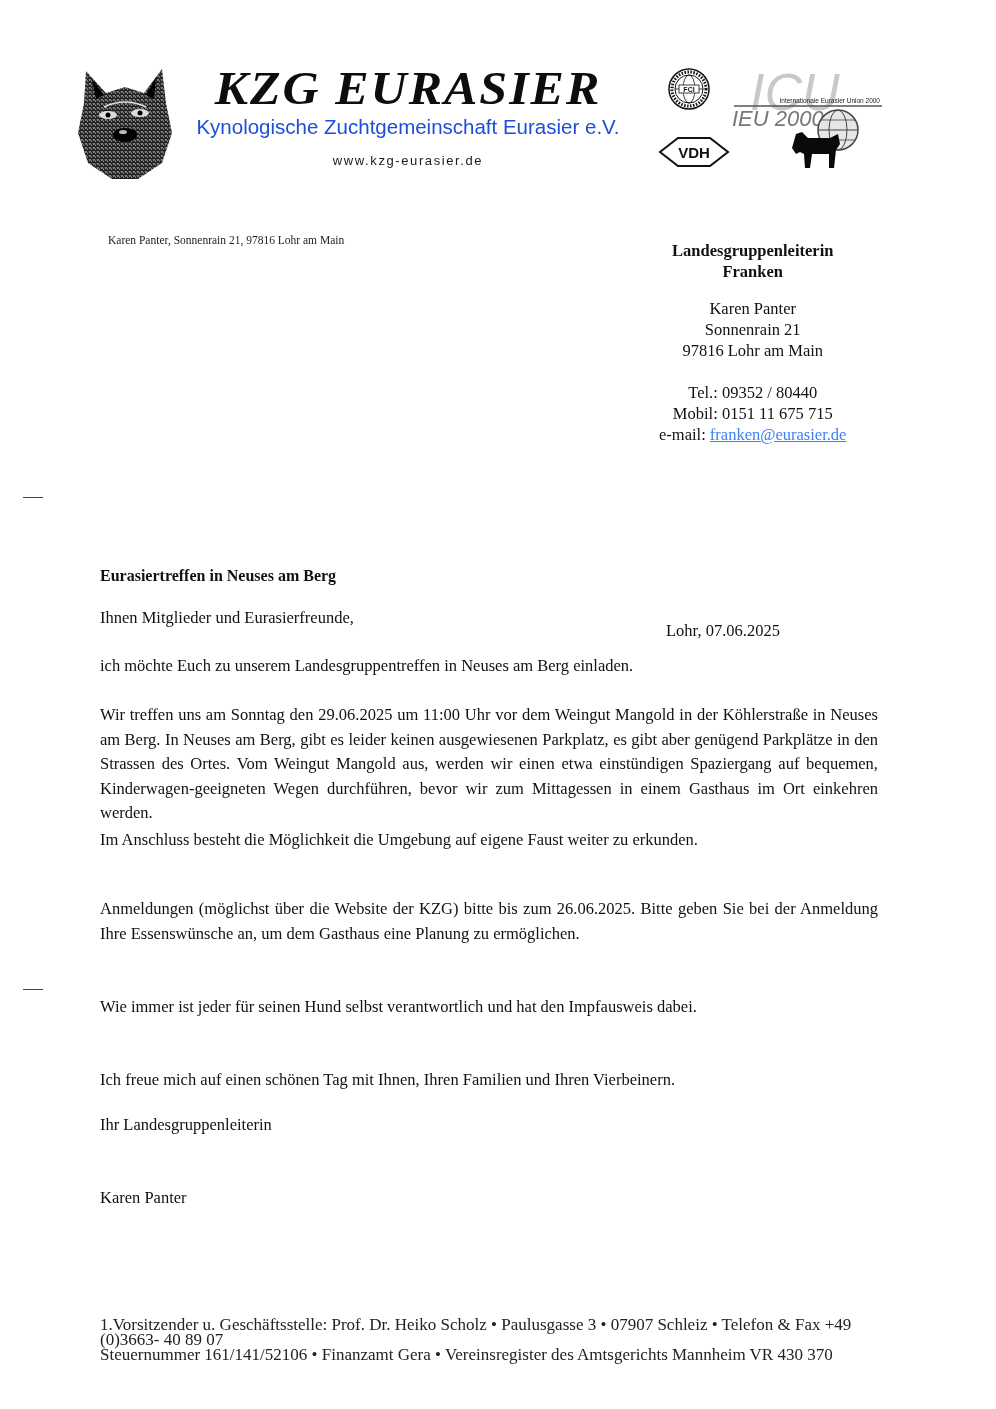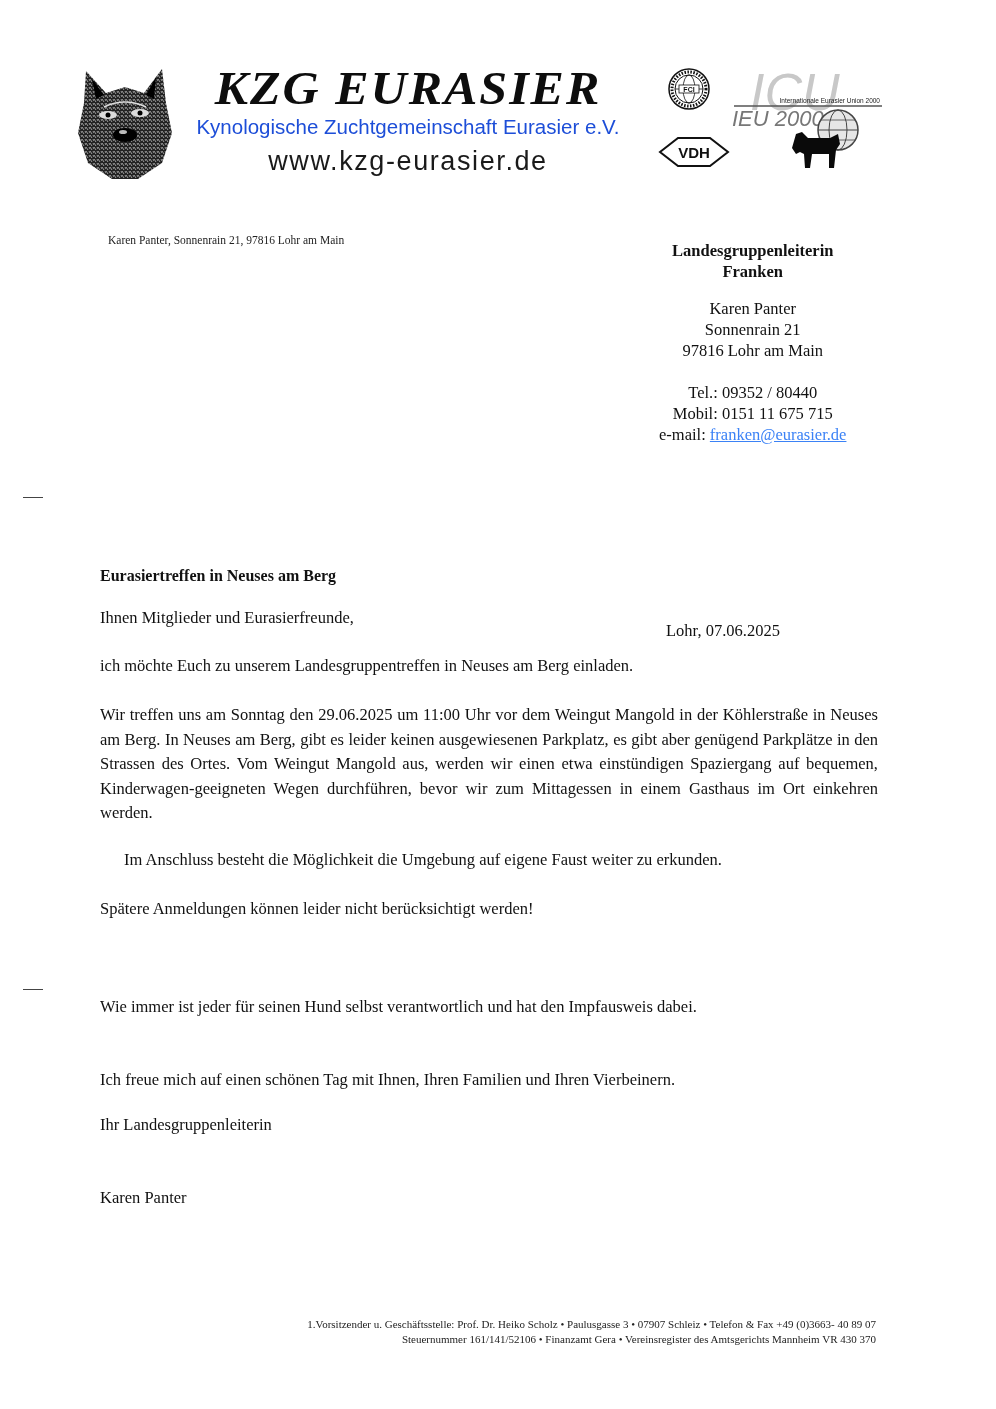--- a/index.html
+++ b/index.html
@@ -16,21 +16,21 @@
       font-family: "Liberation Serif", serif; font-weight: bold; font-style: italic;
       font-size: 50px; letter-spacing: 2px; line-height: 60px; color: #0d0d0d;
       transform: scaleY(0.92);
     }
     .brand-sub {
       left: 182px; top: 114px; width: 452px; text-align: center;
       font-family: "Liberation Sans", sans-serif; font-size: 20.5px; line-height: 26px; color: #1d4ed8;
     }
     .brand-url {
       left: 182px; top: 148px; width: 452px; text-align: center;
-      font-family: "Liberation Sans", sans-serif; font-size: 27px; letter-spacing: 1.6px; line-height: 26px; color: #1a1a1a;
+      font-family: "Liberation Sans", sans-serif; font-size: 13px; letter-spacing: 1.6px; line-height: 26px; color: #1a1a1a;
     }
     .fci-logo { left: 668px; top: 68px; width: 42px; height: 42px; }
     .vdh-logo { left: 658px; top: 136px; width: 72px; height: 32px; }
     .ieu-logo { left: 730px; top: 68px; width: 156px; height: 104px; }
 
     
     .sender-line {
       left: 108px; top: 233px; font-size: 11.5px; line-height: 14px; color: #222;
     }
 
@@ -46,32 +46,32 @@
     .fold { left: 23px; width: 20px; height: 1px; background: #444; }
 
     
     .body-text { font-size: 16.5px; line-height: 24.5px; color: #111; }
     .subject { left: 100px; top: 564px; font-weight: bold; font-size: 16px; }
     .salutation { left: 100px; top: 606px; }
     .date { left: 666px; top: 619px; }
     .para { left: 100px; width: 778px; text-align: justify; }
     .p1 { top: 654px; }
     .p2 { top: 703px; }
-    .p3 { top: 848px; margin-left: 24px; }
+    .p3 { top: 828px; }
     .p4 { top: 897px; }
     .p5 { top: 995px; }
     .p6 { top: 1068px; }
     .p7 { top: 1113px; }
     .p8 { top: 1186px; }
     .line-left { display: block; text-align: left; }
 
     
     .footer {
-      left: 100px; width: 776px; top: 1317px; text-align: right;
-      font-size: 11px; line-height: 15px; color: #222;
+      left: 100px; width: 776px; top: 1317px; text-align: left;
+      font-size: 17px; line-height: 15px; color: #222;
     }
   </style>
 </head>
 <body>
 
 <div class="abs dog-head">
   <svg width="94" height="117" viewBox="0 0 94 117">
     <defs>
       <pattern id="fur" width="4" height="4" patternUnits="userSpaceOnUse">
         <rect width="4" height="4" fill="#222"></rect>
@@ -157,21 +157,21 @@
 <div class="abs fold" style="top:989px"></div>
 
 <div class="abs body-text subject">Eurasiertreffen in Neuses am Berg</div>
 <div class="abs body-text salutation">Ihnen Mitglieder und Eurasierfreunde,</div>
 <div class="abs body-text date">Lohr, 07.06.2025</div>
 
 <div class="abs body-text para p1">ich möchte Euch zu unserem Landesgruppentreffen in Neuses am Berg einladen.</div>
 <div class="abs body-text para p2">Wir treffen uns am Sonntag den 29.06.2025 um 11:00 Uhr vor dem Weingut Mangold in der Köhlerstraße in Neuses am Berg. In Neuses am Berg, gibt es leider keinen ausgewiesenen Parkplatz, es gibt aber genügend Parkplätze in den Strassen des Ortes. Vom Weingut Mangold aus, werden wir einen etwa einstündigen Spaziergang auf bequemen, Kinderwagen-geeigneten Wegen durchführen, bevor wir zum Mittagessen in einem Gasthaus im Ort einkehren werden.</div>
 <div class="abs body-text para p3">Im Anschluss besteht die Möglichkeit die Umgebung auf eigene Faust weiter zu erkunden.</div>
 <div class="abs body-text para p4">
-  <span class="line-left">Spätere Anmeldungen können leider nicht berücksichtigt werden!</span>
+  <span>Anmeldungen (möglichst über die Website der KZG) bitte bis zum 26.06.2025. Bitte geben Sie bei der Anmeldung Ihre Essenswünsche an, um dem Gasthaus eine Planung zu ermöglichen.</span>
 </div>
 <div class="abs body-text para p5">Wie immer ist jeder für seinen Hund selbst verantwortlich und hat den Impfausweis dabei.</div>
 <div class="abs body-text para p6">Ich freue mich auf einen schönen Tag mit Ihnen, Ihren Familien und Ihren Vierbeinern.</div>
 <div class="abs body-text para p7">Ihr Landesgruppenleiterin</div>
 <div class="abs body-text para p8">Karen Panter</div>
 
 <div class="abs footer">
   <div>1.Vorsitzender u. Geschäftsstelle: Prof. Dr. Heiko Scholz • Paulusgasse 3 • 07907 Schleiz • Telefon &amp; Fax +49 (0)3663- 40 89 07</div>
   <div>Steuernummer 161/141/52106 • Finanzamt Gera • Vereinsregister des Amtsgerichts Mannheim VR 430 370</div>
 </div>

